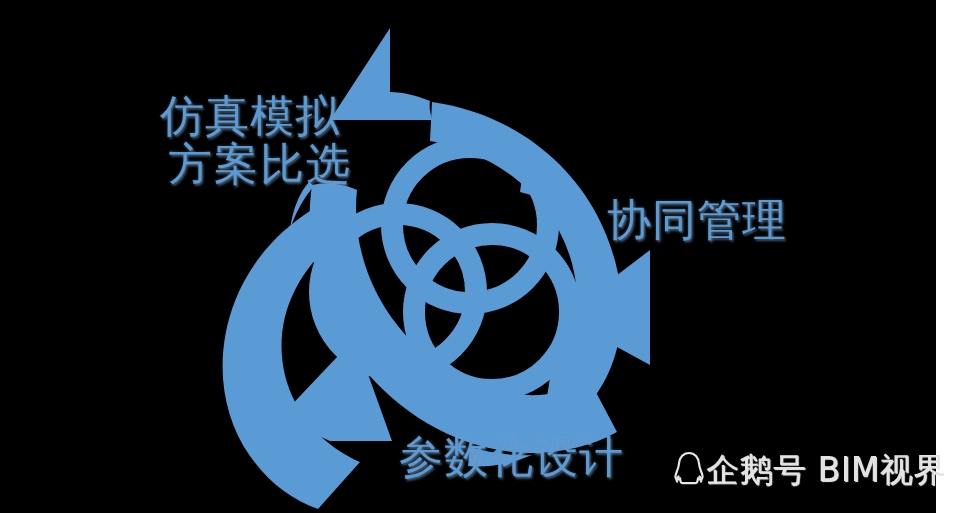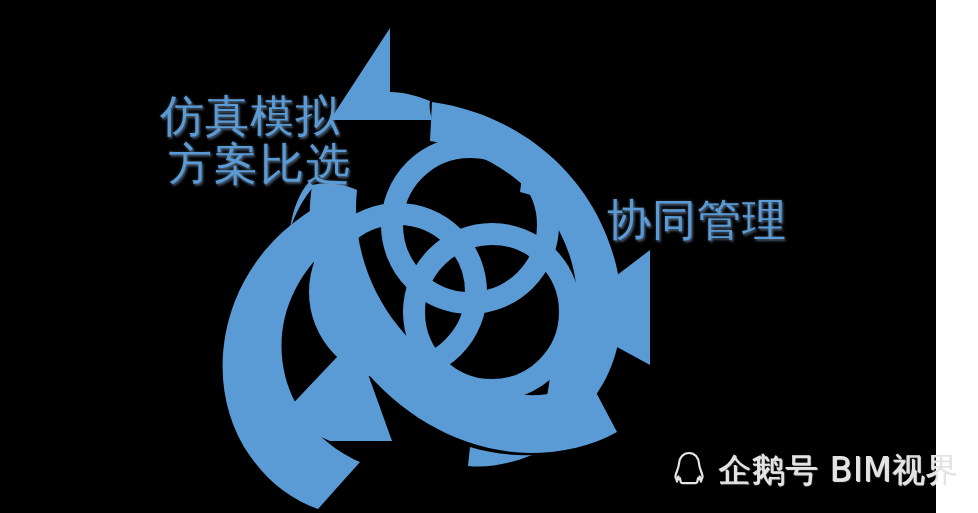--- a/index.html
+++ b/index.html
@@ -42,21 +42,20 @@
     left:599px; top:196px;margin-left:8px;
   }
   #label-param {
     left:399px; top:433px;
   }
   #watermark {
     position:absolute;
     left:672px; top:450px;
     display:flex;
     align-items:flex-start;
-    gap:12px;
     opacity:1;
   }
   #watermark .wm-text {
     font-family:"DejaVu Sans", sans-serif;
     font-size:33px;
     line-height:40px;
     color:#e3e3e3;
     white-space:nowrap;
     letter-spacing:0.5px;
     text-shadow:1px 1px 1px rgba(255,255,255,0.95);
@@ -134,20 +133,21 @@
     </g>
   </svg>
 
   <div class="label" id="label-sim">
     <span class="line line1">仿真模拟</span>
     <span class="line line2">方案比选</span>
   </div>
 
   <div class="label" id="label-collab">协同管理</div>
 
+  <div class="label" id="label-param">参数化设计</div>
 
   <div id="watermark">
     <span>
       <svg width="34" height="40" viewBox="0 0 34 40">
         <g fill="none" stroke="#e6e6e6" stroke-width="2.2" stroke-linejoin="round" stroke-linecap="round">
           <path d="M17,3 C11.2,3 7.4,7.6 7.0,13.5 C6.8,17.2 5.2,20.5 4.0,23.8
                    C3.0,26.6 3.4,29.0 5.2,29.6 C6.2,30.0 7.2,29.4 8.0,28.2
                    L8.6,31.4 C8.8,32.6 9.8,33.2 11.0,33.2 L23.0,33.2
                    C24.2,33.2 25.2,32.6 25.4,31.4 L26.0,28.2
                    C26.8,29.4 27.8,30.0 28.8,29.6 C30.6,29.0 31.0,26.6 30.0,23.8

